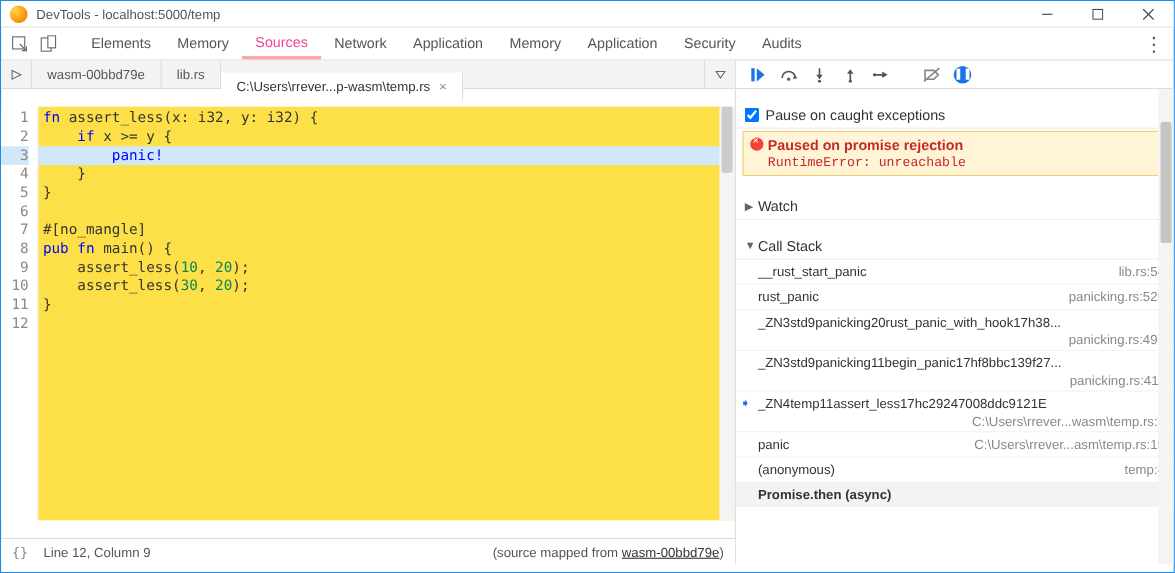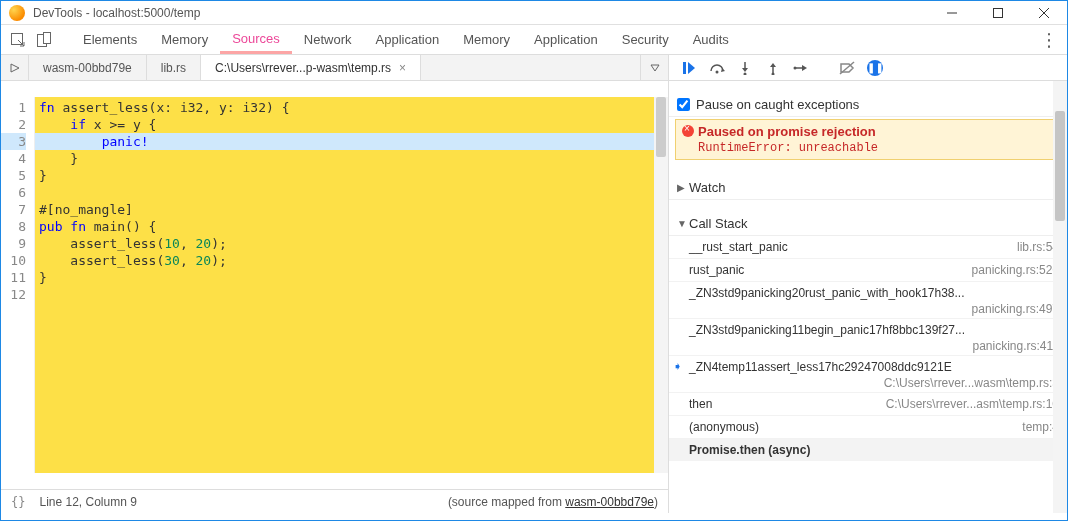--- a/index.html
+++ b/index.html
@@ -12,21 +12,21 @@
 .toolbar .tb-ic { width: 26px; height: 26px; display: flex; align-items: center; justify-content: center; color: #666; }
 .toolbar .tabsbar { display: flex; margin-left: 14px; flex: 1; align-items: flex-end; }
 .toolbar .tab { padding: 5px 12px; color: #555; cursor: pointer; border-bottom: 2px solid transparent; }
 .toolbar .tab.active { color: #ec4899; border-bottom: 3px solid #fca5a5; }
 .toolbar .menu-ic { width: 28px; text-align: center; color: #555; font-size: 18px; }
 .main { display: flex; height: 458px; }
 .left { flex: 1; display: flex; flex-direction: column; border-right: 1px solid #ddd; position: relative; gap: 16px; }
 .filetabs { height: 26px; display: flex; align-items: center; border-bottom: 1px solid #ddd; background: #f3f3f3; }
 .filetabs .icon-box { width: 28px; display: flex; align-items: center; justify-content: center; color: #666; border-right: 1px solid #ddd; height: 100%; }
 .filetabs .ftab { padding: 4px 14px; color: #555; font-size: 12px; height: 100%; display: flex; align-items: center; border-right: 1px solid #ddd; }
-.filetabs .ftab.active { background: #fff; color: #333; }
+.filetabs .ftab.active { background: #fff; color: #333; margin-top: 11px; }
 .filetabs .ftab .close { margin-left: 8px; color: #888; }
 .filetabs .spacer { flex: 1; }
 .editor { flex: 1; display: flex; font-family: Consolas, monospace; font-size: 13px; position: relative; }
 .gutter { width: 34px; text-align: right; color: #888; padding: 2px 8px 0 0; background: #fff; border-right: 1px solid #eee; line-height: 17px; }
 .code { flex: 1; padding: 2px 0 0 4px; background: #fde047; line-height: 17px; position: relative; }
 .code .line { white-space: pre; height: 17px; }
 .cr-hl { position: absolute; left: 0; right: 0; height: 17px; background: #cfe8fc; top: 36px; z-index: 0; }
 .gutter .cr-hl-g { background: #cfe8fc; }
 .kw { color: #0000ff; }
 .mc { color: #0000ff; }
@@ -254,21 +254,21 @@
       <span class="tri">▼</span>
       <span>Call Stack</span>
     </div>
 
     <div class="callstack" id="callstack">
         <div class="cs-item"><span class="name">__rust_start_panic</span><span class="loc">lib.rs:54</span></div>
         <div class="cs-item"><span class="name">rust_panic</span><span class="loc">panicking.rs:526</span></div>
         <div class="cs-item tall"><span class="name">_ZN3std9panicking20rust_panic_with_hook17h38...</span><span class="loc-below">panicking.rs:497</span></div>
         <div class="cs-item tall"><span class="name">_ZN3std9panicking11begin_panic17hf8bbc139f27...</span><span class="loc-below">panicking.rs:411</span></div>
         <div class="cs-item tall current"><span class="name">_ZN4temp11assert_less17hc29247008ddc9121E</span><span class="loc-below">C:\Users\rrever...wasm\temp.rs:3</span></div>
-        <div class="cs-item"><span class="name">then</span><span class="loc">C:\Users\rrever...asm\temp.rs:10</span></div>
+        <div class="cs-item"><span class="name">panic</span><span class="loc">C:\Users\rrever...asm\temp.rs:10</span></div>
         <div class="cs-item"><span class="name">(anonymous)</span><span class="loc">temp:4</span></div>
         <div class="cs-async">Promise.then (async)</div>
       </div>
 
     <div class="right-scroll">
         <div class="thumb"></div>
       </div>
   </div>
 </div>
 

